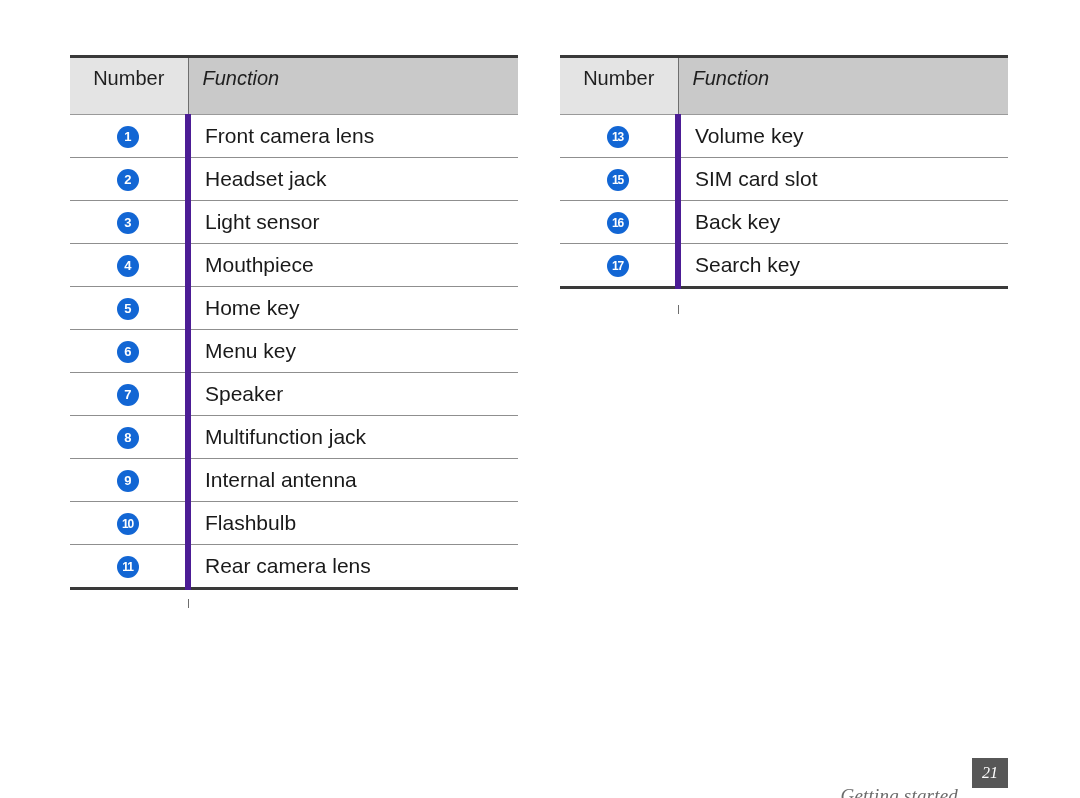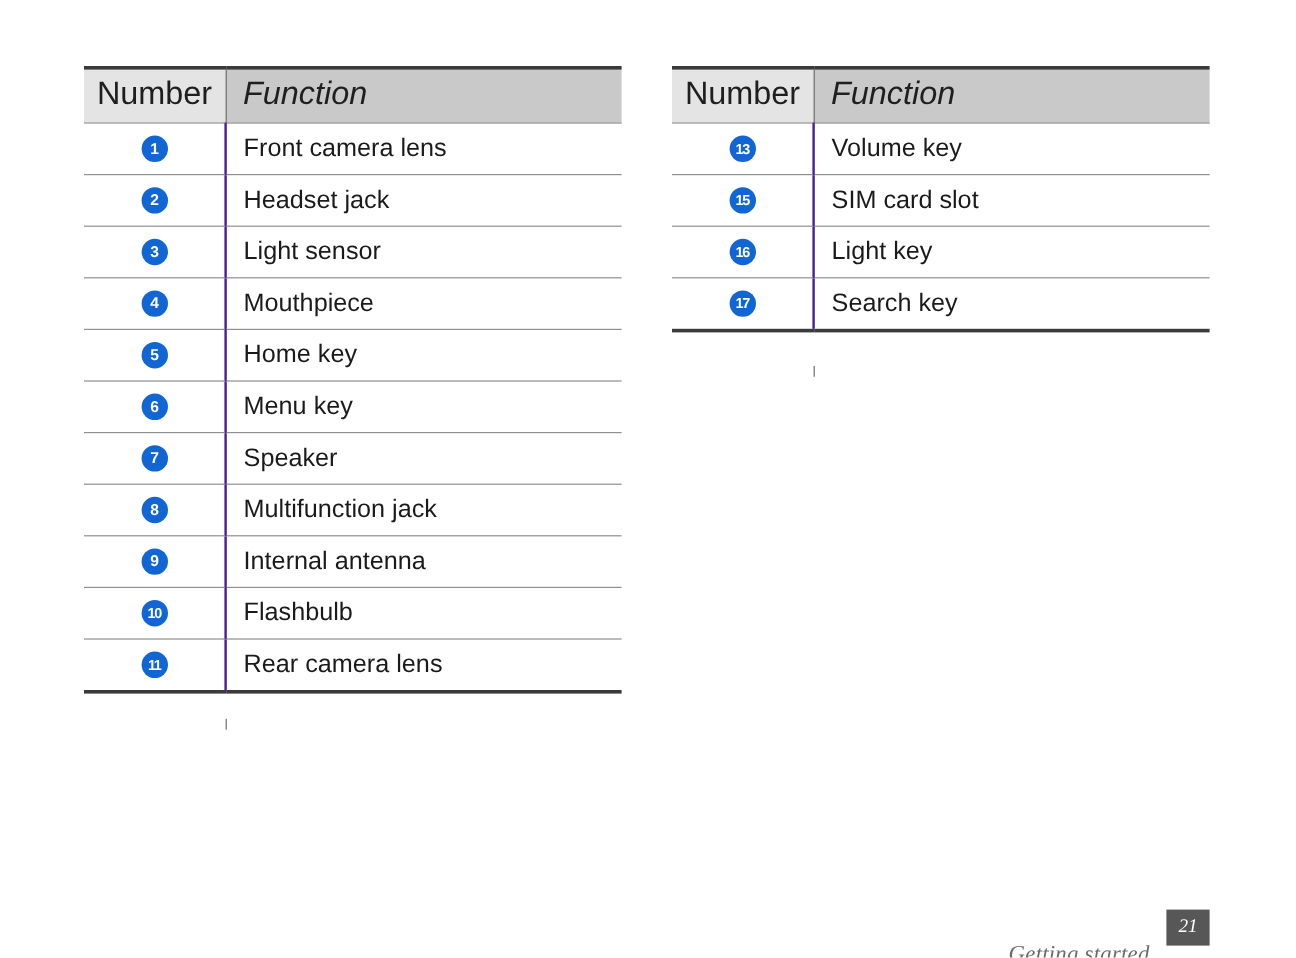--- a/index.html
+++ b/index.html
@@ -36,23 +36,23 @@
     table-layout: fixed;
     
   }
 
   table.spec-table col.col-number   { width: 118px; }
   table.spec-table col.col-function { width: 330px; }
 
   
   thead tr.header-row th {
     height: 40px;
-    padding: 0 0 4px 14px;
+    padding: 0 0 16px 14px;
     font-weight: normal;
-    font-size: 27px;
+    font-size: 20px;
     line-height: 40px;
     text-align: left;
     color: #1f1f1f;
     border-top: 3px solid #3a3a3a;
     border-bottom: 1px solid #9a9a9a;
     box-sizing: border-box;
     vertical-align: middle;
   }
   thead tr.header-row th.th-number {
     background: #e4e4e4;
@@ -73,21 +73,21 @@
     border-bottom: 1px solid #8f8f8f;
     box-sizing: border-box;
     vertical-align: middle;
     background: #ffffff;
   }
   tbody tr.spec-row td.cell-number {
     text-align: center;
     padding: 0;
   }
   tbody tr.spec-row td.cell-function {
-    border-left: 2px solid #4c1d95;
+    border-left: 6px solid #4c1d95;
     padding: 0 0 0 14px;
     color: #1a1a1a;
     white-space: nowrap;
   }
   tbody tr.spec-row:last-child td {
     border-bottom: 3px solid #3a3a3a;
   }
 
   
   .num-badge {
@@ -235,21 +235,21 @@
           <tr class="spec-row">
             <td class="cell-number"><span class="num-badge wide">13</span></td>
             <td class="cell-function">Volume key</td>
           </tr>
           <tr class="spec-row">
             <td class="cell-number"><span class="num-badge wide">15</span></td>
             <td class="cell-function">SIM card slot</td>
           </tr>
           <tr class="spec-row">
             <td class="cell-number"><span class="num-badge wide">16</span></td>
-            <td class="cell-function">Light key</td>
+            <td class="cell-function">Back key</td>
           </tr>
           <tr class="spec-row">
             <td class="cell-number"><span class="num-badge wide">17</span></td>
             <td class="cell-function">Search key</td>
           </tr>
         </tbody>
     </table>
     <div class="divider-tail" style="left:118px; top:250px;"></div>
   </div>
 

